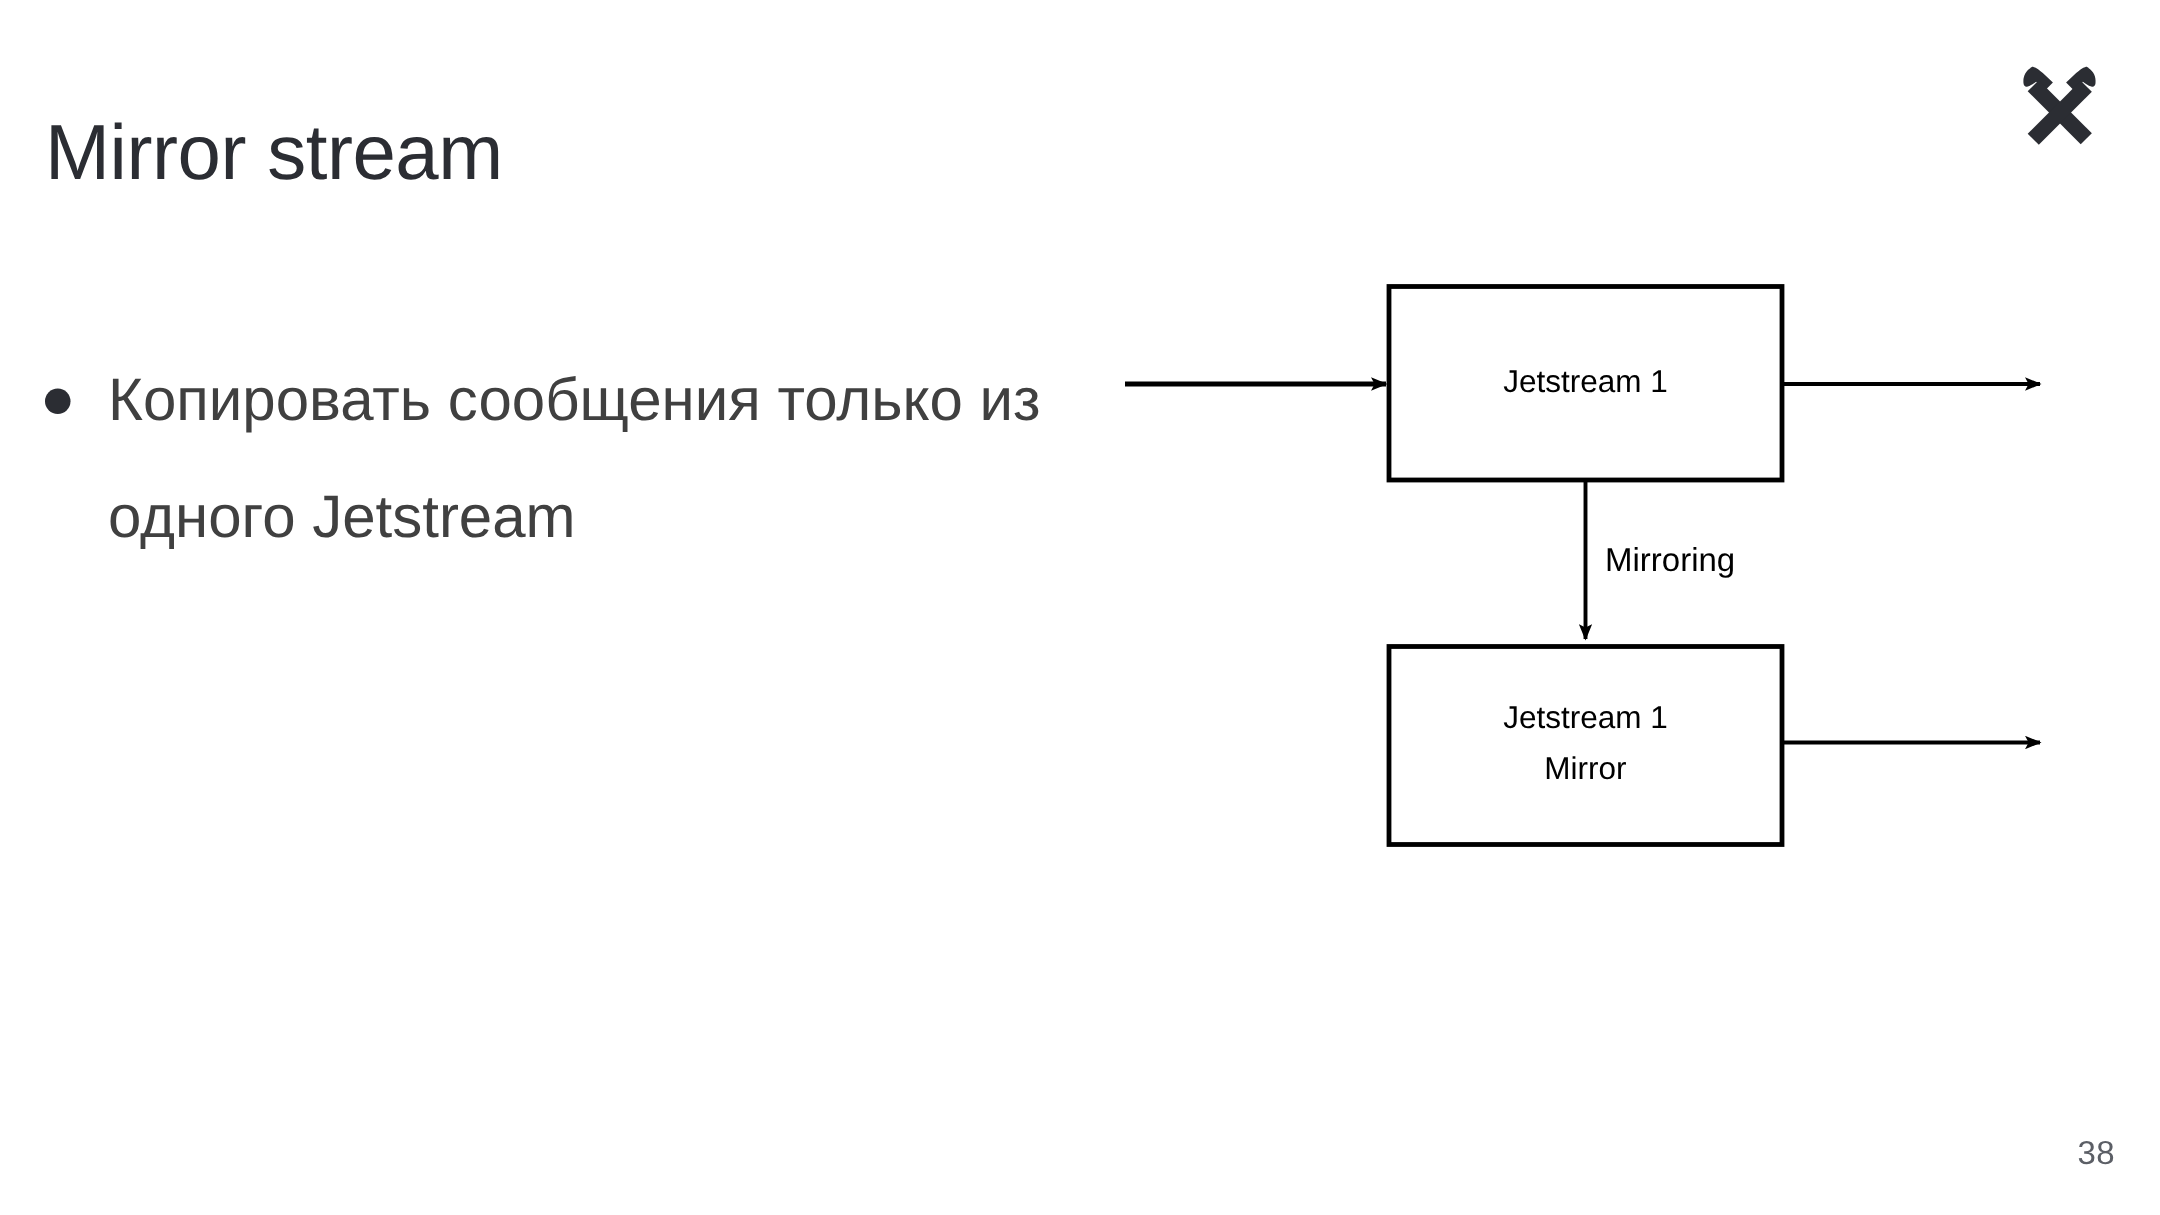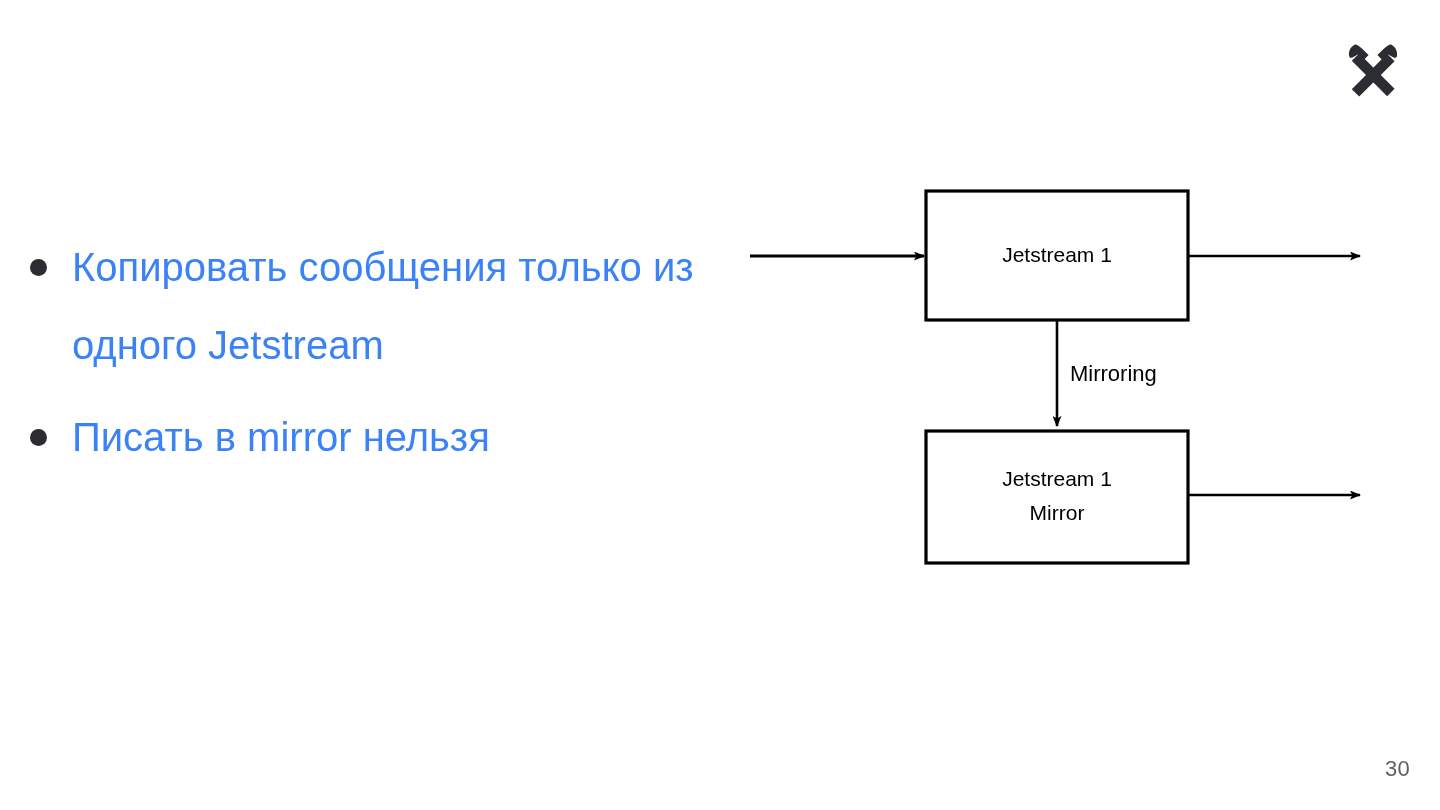--- a/index.html
+++ b/index.html
@@ -54,21 +54,21 @@
     top: 228px;
     width: 700px;
   }
   .bullet-item {
     position: relative;
     padding-left: 48px;
     margin: 0 0 14px 0;
     font-size: 40px;
     font-weight: 400;
     line-height: 78px;
-    color: #3b82f6;
+    color: #404040;
   }
   .bullet-item:last-child { margin-bottom: 0; }
   .bullet-dot {
     position: absolute;
     left: 6px;
     top: 31px;
     width: 17px;
     height: 17px;
     border-radius: 50%;
     background: #2b2d33;
@@ -127,20 +127,21 @@
     font-size: 22px;
     color: #5c5f66;
     letter-spacing: 0.3px;
   }
 </style>
 </head>
 <body>
 
 <div class="slide">
 
+  <h1 class="slide-title">Mirror stream</h1>
 
   <div class="brand-logo">
     <svg viewBox="0 0 60 58" xmlns="http://www.w3.org/2000/svg" aria-hidden="true">
       <g fill="#2b2d33">
 
         <path d="M10.5 3.5 C7.5 5.5 5.5 9 6.0 13.5 C6.2 15.2 7.2 16.2 8.8 15.7
                  C11.0 15.0 12.6 13.8 14.4 12.5 L20.5 18.2 L25.6 13.0 L18.9 6.6
                  C17.0 5.0 14.5 3.0 12.6 2.6 C11.8 2.4 11.1 2.9 10.5 3.5 Z"></path>
 
         <path d="M49.5 3.5 C52.5 5.5 54.5 9 54.0 13.5 C53.8 15.2 52.8 16.2 51.2 15.7
@@ -151,24 +152,20 @@
 
         <rect x="25.0" y="8.0" width="10.5" height="50" transform="rotate(45 30 33)"></rect>
       </g>
     </svg>
   </div>
 
   <ul class="bullets" style="list-style:none;margin:0;padding:0;">
     <li class="bullet-item">
       <span class="bullet-dot"></span>
       <span class="bullet-text">Копировать сообщения только из одного Jetstream</span>
-    </li>
-    <li class="bullet-item">
-      <span class="bullet-dot"></span>
-      <span class="bullet-text">Писать в mirror нельзя</span>
     </li>
   </ul>
 
   <div class="diagram">
     <svg viewBox="0 0 660 430" xmlns="http://www.w3.org/2000/svg">
       <defs>
         <marker id="arrowhead" markerWidth="11" markerHeight="9" refX="10" refY="4.5" orient="auto" markerUnits="userSpaceOnUse">
           <path d="M0,0 L11,4.5 L0,9 L2.4,4.5 Z" fill="#000000"></path>
         </marker>
       </defs>
@@ -196,15 +193,15 @@
         <text class="node-label" x="327" y="320">Jetstream 1</text>
         <text class="node-label" x="327" y="354">Mirror</text>
       </g>
 
       <g>
         <line class="edge-line-thin" x1="458" y1="335" x2="630" y2="335" marker-end="url(#arrowhead)"></line>
       </g>
     </svg>
   </div>
 
-  <div class="page-number">30</div>
+  <div class="page-number">38</div>
 
 </div>
 
 </body></html>

